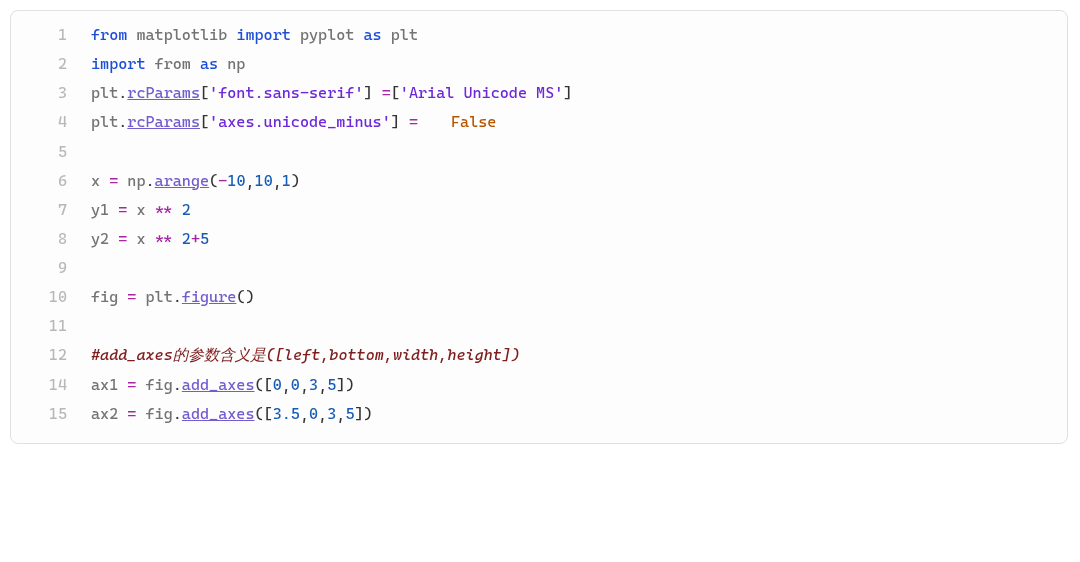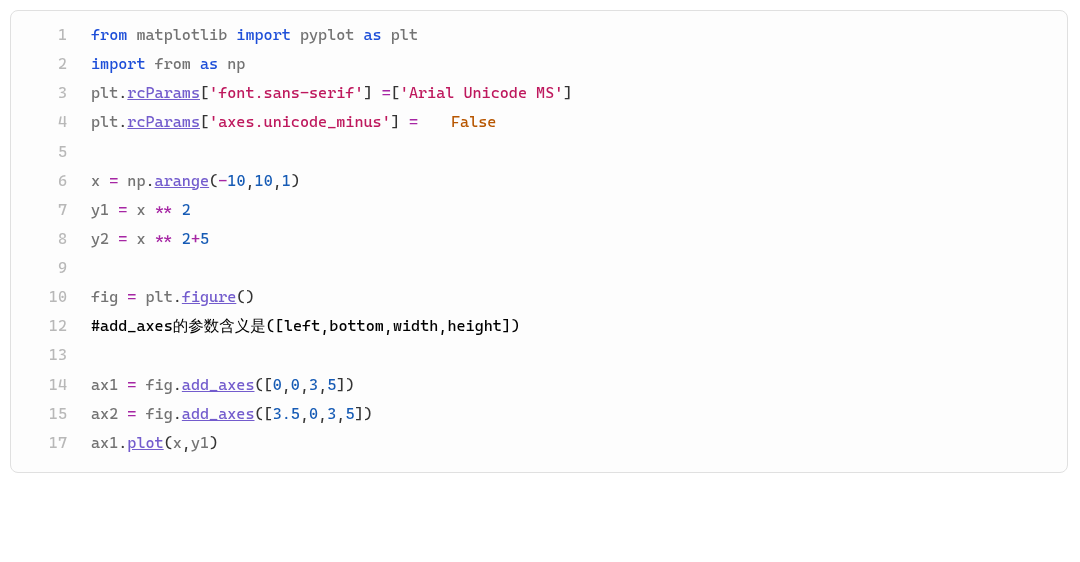--- a/index.html
+++ b/index.html
@@ -33,38 +33,37 @@
     font-variant-numeric: tabular-nums;
   }
   .code {
     flex: 1;
     color: #333;
   }
   .kw   { color: #1d4ed8; }   
   .id   { color: #737373; }   
   .fn   { color: #735ccd; text-decoration: underline; }   
   .op   { color: #a626a4; }   
-  .str  { color: #be185d; text-align: right; }   
+  .str  { color: #6d28d9; text-align: right; }   
   .num  { color: #165bb5; }   
   .bool { color: #b75600; margin-left: 33px; }   
   .pun  { color: #333333; }   
-  .cmt  { color: #000000; }   
+  .cmt  { color: #7f1d1d; font-style: italic; }   
 </style>
 </head>
 <body>
 
 <div class="code-container" id="code-root">
     <div class="code-line"><span class="gutter">1</span><span class="code"><span class="kw">from</span><span class="id"> matplotlib </span><span class="kw">import</span><span class="id"> pyplot </span><span class="kw">as</span><span class="id"> plt</span></span></div>
     <div class="code-line"><span class="gutter">2</span><span class="code"><span class="kw">import</span><span class="id"> from </span><span class="kw">as</span><span class="id"> np</span></span></div>
     <div class="code-line"><span class="gutter">3</span><span class="code"><span class="id">plt</span><span class="pun">.</span><span class="fn">rcParams</span><span class="pun">[</span><span class="str">'font.sans-serif'</span><span class="pun">] </span><span class="op">=</span><span class="pun">[</span><span class="str">'Arial Unicode MS'</span><span class="pun">]</span></span></div>
     <div class="code-line"><span class="gutter">4</span><span class="code"><span class="id">plt</span><span class="pun">.</span><span class="fn">rcParams</span><span class="pun">[</span><span class="str">'axes.unicode_minus'</span><span class="pun">] </span><span class="op">=</span><span class="bool">False</span></span></div>
     <div class="code-line"><span class="gutter">5</span><span class="code"></span></div>
     <div class="code-line"><span class="gutter">6</span><span class="code"><span class="id">x </span><span class="op">=</span><span class="id"> np</span><span class="pun">.</span><span class="fn">arange</span><span class="pun">(</span><span class="op">-</span><span class="num">10</span><span class="pun">,</span><span class="num">10</span><span class="pun">,</span><span class="num">1</span><span class="pun">)</span></span></div>
     <div class="code-line"><span class="gutter">7</span><span class="code"><span class="id">y1 </span><span class="op">=</span><span class="id"> x </span><span class="op">**</span><span class="id"> </span><span class="num">2</span></span></div>
     <div class="code-line"><span class="gutter">8</span><span class="code"><span class="id">y2 </span><span class="op">=</span><span class="id"> x </span><span class="op">**</span><span class="id"> </span><span class="num">2</span><span class="op">+</span><span class="num">5</span></span></div>
     <div class="code-line"><span class="gutter">9</span><span class="code"></span></div>
     <div class="code-line"><span class="gutter">10</span><span class="code"><span class="id">fig </span><span class="op">=</span><span class="id"> plt</span><span class="pun">.</span><span class="fn">figure</span><span class="pun">()</span></span></div>
+    <div class="code-line"><span class="gutter">11</span><span class="code"></span></div>
     <div class="code-line"><span class="gutter">12</span><span class="code"><span class="cmt">#add_axes的参数含义是([left,bottom,width,height])</span></span></div>
-    <div class="code-line"><span class="gutter">13</span><span class="code"></span></div>
     <div class="code-line"><span class="gutter">14</span><span class="code"><span class="id">ax1 </span><span class="op">=</span><span class="id"> fig</span><span class="pun">.</span><span class="fn">add_axes</span><span class="pun">([</span><span class="num">0</span><span class="pun">,</span><span class="num">0</span><span class="pun">,</span><span class="num">3</span><span class="pun">,</span><span class="num">5</span><span class="pun">])</span></span></div>
     <div class="code-line"><span class="gutter">15</span><span class="code"><span class="id">ax2 </span><span class="op">=</span><span class="id"> fig</span><span class="pun">.</span><span class="fn">add_axes</span><span class="pun">([</span><span class="num">3.5</span><span class="pun">,</span><span class="num">0</span><span class="pun">,</span><span class="num">3</span><span class="pun">,</span><span class="num">5</span><span class="pun">])</span></span></div>
-    <div class="code-line"><span class="gutter">17</span><span class="code"><span class="id">ax1</span><span class="pun">.</span><span class="fn">plot</span><span class="pun">(</span><span class="id">x</span><span class="pun">,</span><span class="id">y1</span><span class="pun">)</span></span></div>
   </div>
 
 </body></html>

